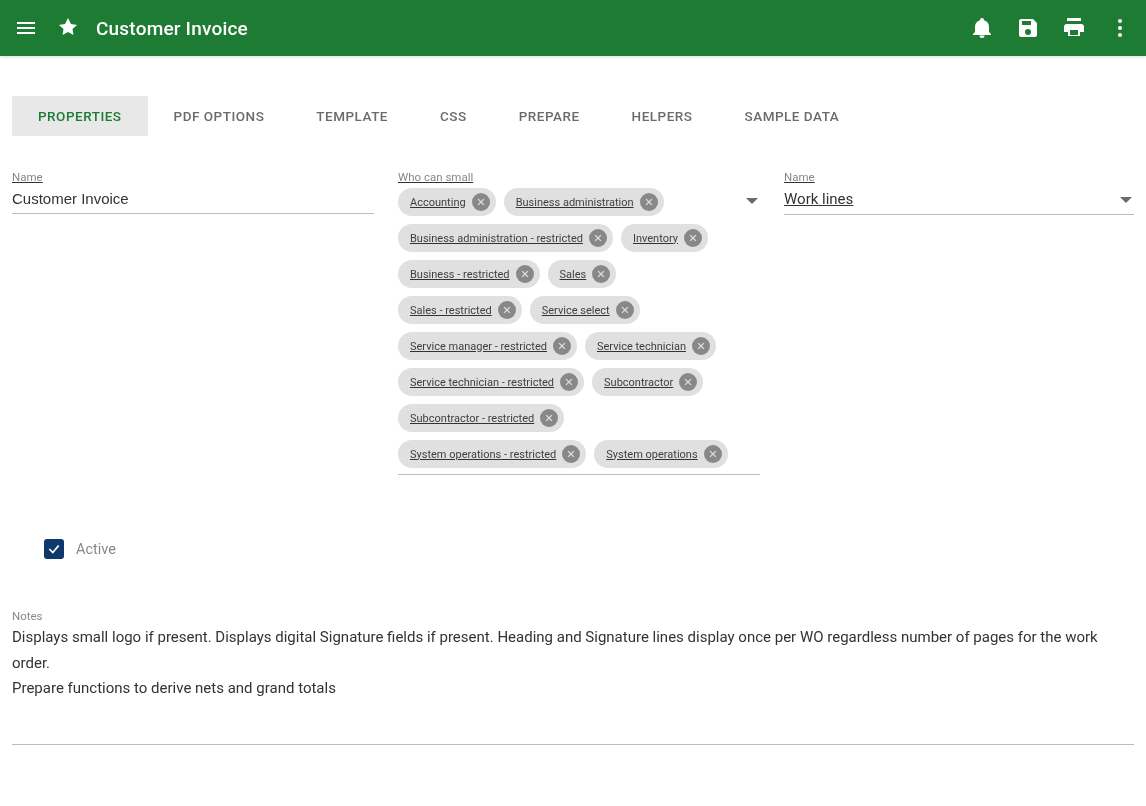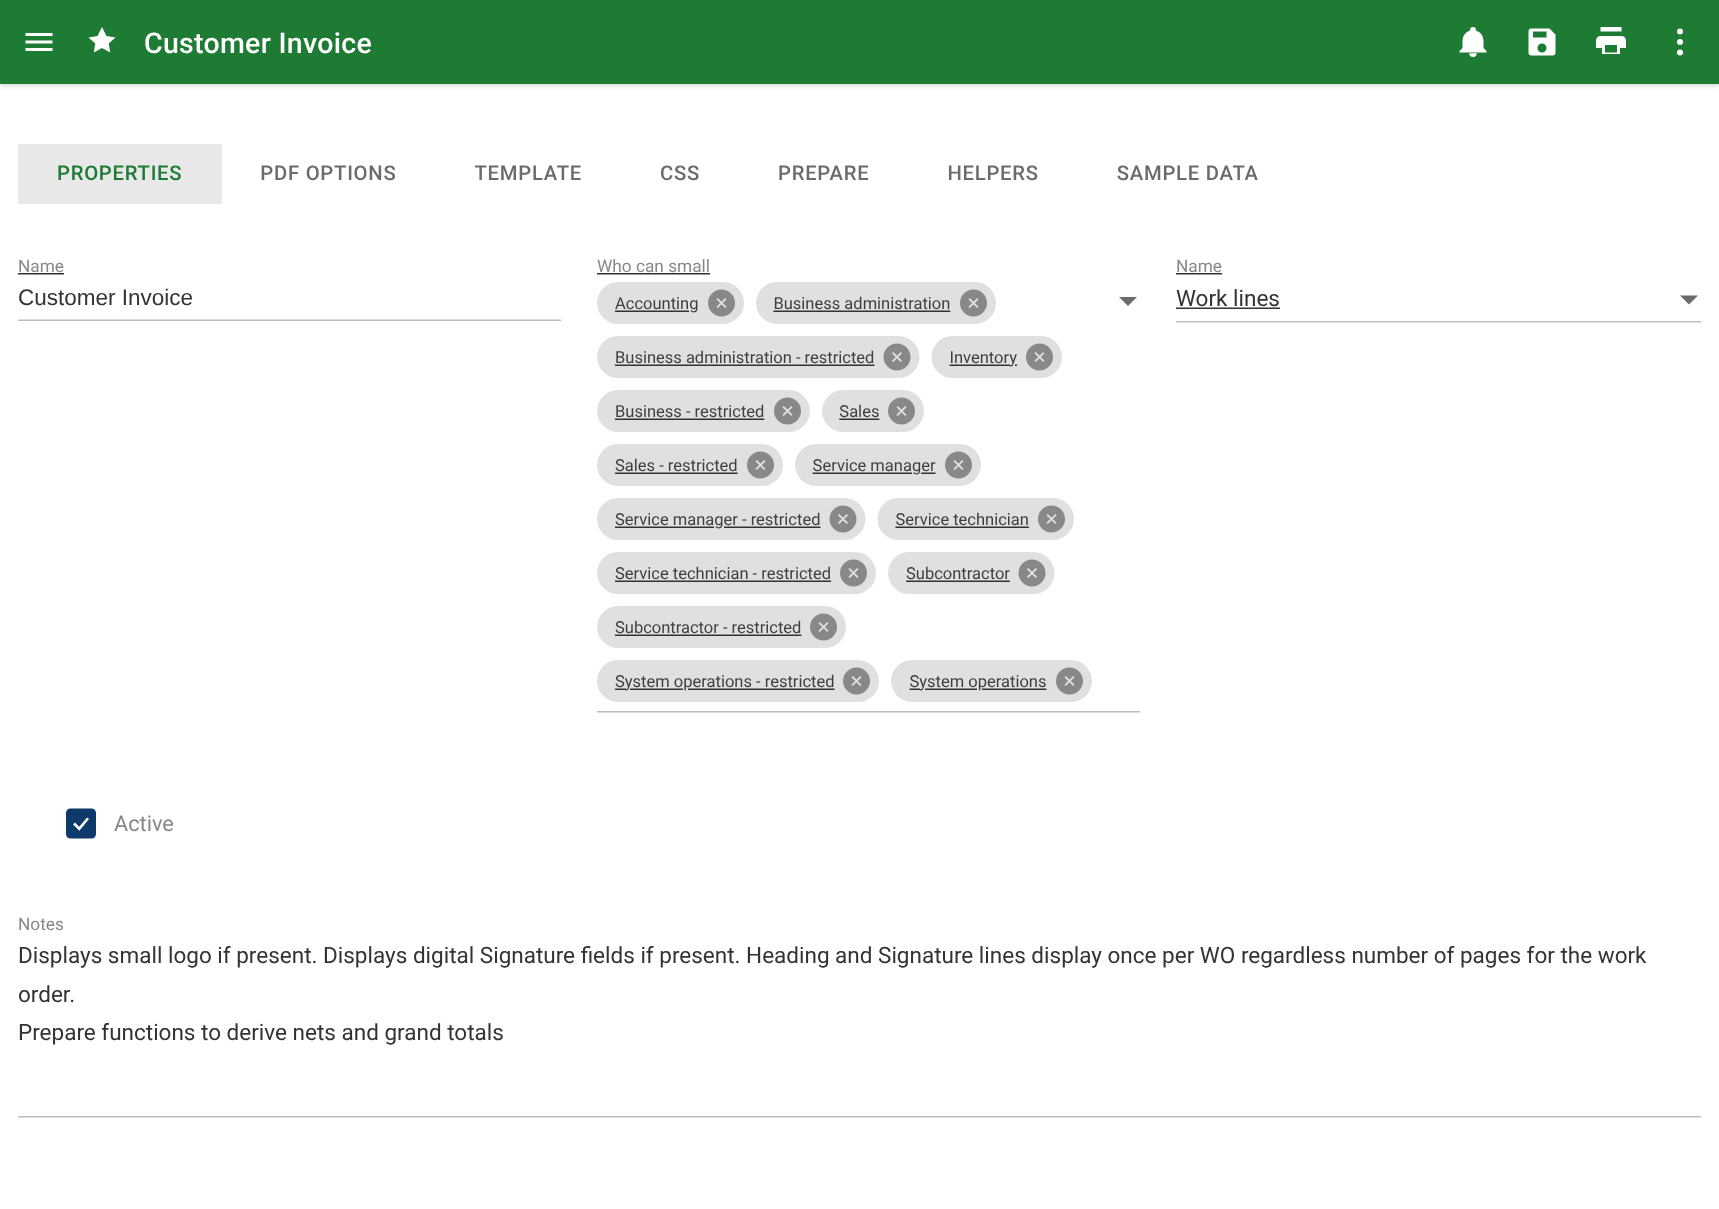--- a/index.html
+++ b/index.html
@@ -276,21 +276,21 @@
             </span>
             <span class="chip">
               <span>Sales - restricted</span>
               <span class="chip-remove">
                 <svg viewBox="0 0 24 24">
                   <path d="M5 5l14 14M19 5L5 19" stroke="#e0e0e0" stroke-width="3"></path>
                 </svg>
               </span>
             </span>
             <span class="chip">
-              <span>Service manager</span>
+              <span>Service select</span>
               <span class="chip-remove">
                 <svg viewBox="0 0 24 24">
                   <path d="M5 5l14 14M19 5L5 19" stroke="#e0e0e0" stroke-width="3"></path>
                 </svg>
               </span>
             </span>
             <span class="chip">
               <span>Service manager - restricted</span>
               <span class="chip-remove">
                 <svg viewBox="0 0 24 24">

